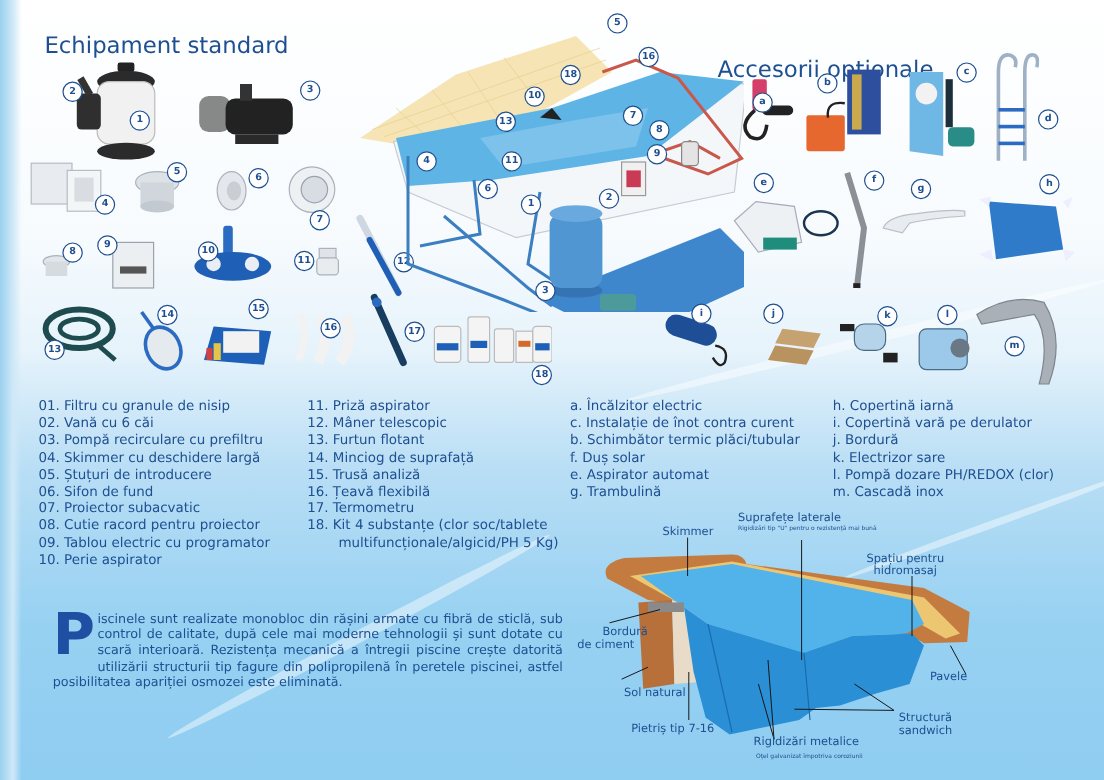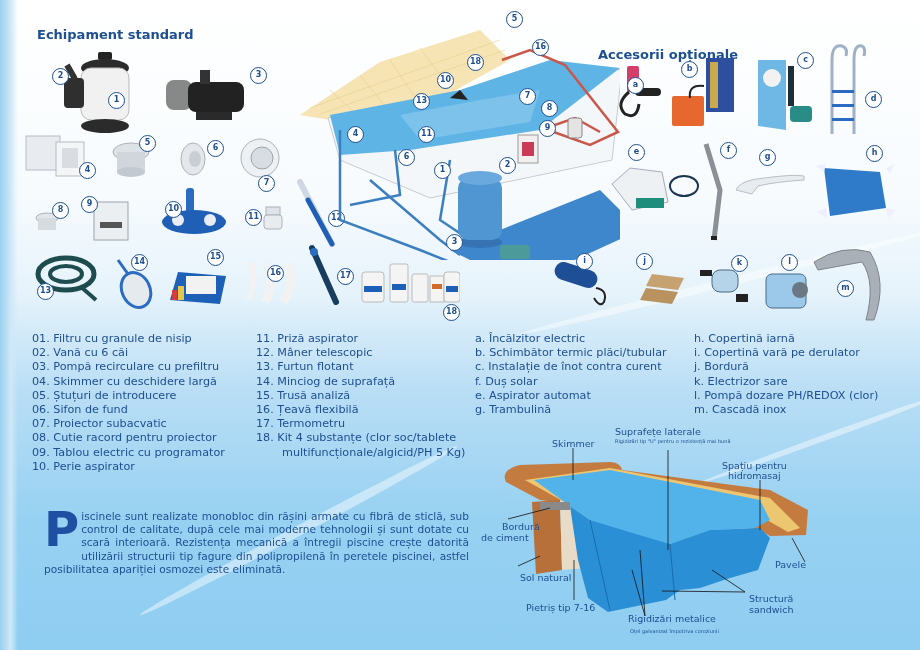--- a/index.html
+++ b/index.html
@@ -10,21 +10,21 @@
     background: linear-gradient(180deg, #ffffff 0%, #f7fbfe 30%, #e6f3fb 45%, #b9def5 60%, #97d1f2 80%, #8fcdf1 100%);
     color: #1d4f91;
   }
   .page-edge {
     position: absolute; left: 0; top: 0; width: 18px; height: 650px;
     background: linear-gradient(90deg, #9ad0ef 0%, #cfe8f7 60%, rgba(255,255,255,0) 100%);
   }
   .streak { position: absolute; background: rgba(255,255,255,0.45); border-radius: 50%; transform-origin: left center; }
 
   h2.section-title {
-    position: absolute; font-size: 13px; font-weight: bold; color: #1d4f91;
+    position: absolute; font-size: 19px; font-weight: normal; color: #1d4f91;
   }
   .num {
     position: absolute; width: 17px; height: 17px; border-radius: 50%;
     border: 1.5px solid #1d4f91; background: #fff; color: #1d4f91;
     font-size: 8px; font-weight: bold; text-align: center; line-height: 14px;
   }
   .prod { position: absolute; }
 
   .list { position: absolute; font-size: 11.2px; line-height: 14.2px; color: #1d4f91; list-style: none; }
   .list li { white-space: nowrap; }
@@ -347,22 +347,22 @@
   <li>13. Furtun flotant</li>
   <li>14. Minciog de suprafață</li>
   <li>15. Trusă analiză</li>
   <li>16. Țeavă flexibilă</li>
   <li>17. Termometru</li>
   <li>18. Kit 4 substanțe (clor soc/tablete</li>
   <li class="cont">multifuncționale/algicid/PH 5 Kg)</li>
 </ul>
 <ul class="list" style="left:475px;top:332px">
   <li>a.  Încălzitor electric</li>
+  <li>c.  Instalație de înot contra curent</li>
   <li>b.  Schimbător termic plăci/tubular</li>
-  <li>c.  Instalație de înot contra curent</li>
   <li>f.   Duș solar</li>
   <li>e.  Aspirator automat</li>
   <li>g.  Trambulină</li>
 </ul>
 <ul class="list" style="left:694px;top:332px">
   <li>h.  Copertină iarnă</li>
   <li>i.   Copertină vară pe derulator</li>
   <li>j.   Bordură</li>
   <li>k.  Electrizor sare</li>
   <li>l.   Pompă dozare PH/REDOX (clor)</li>

